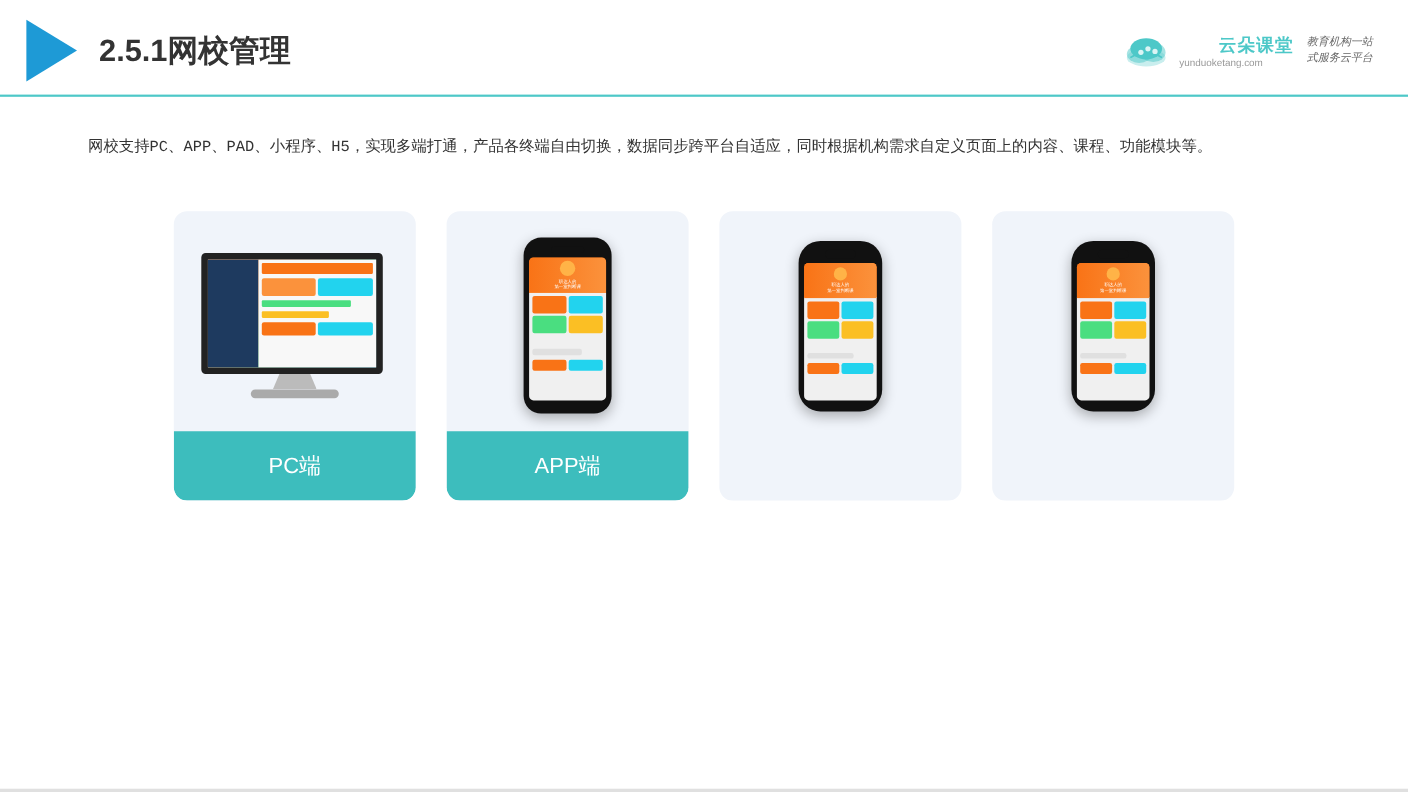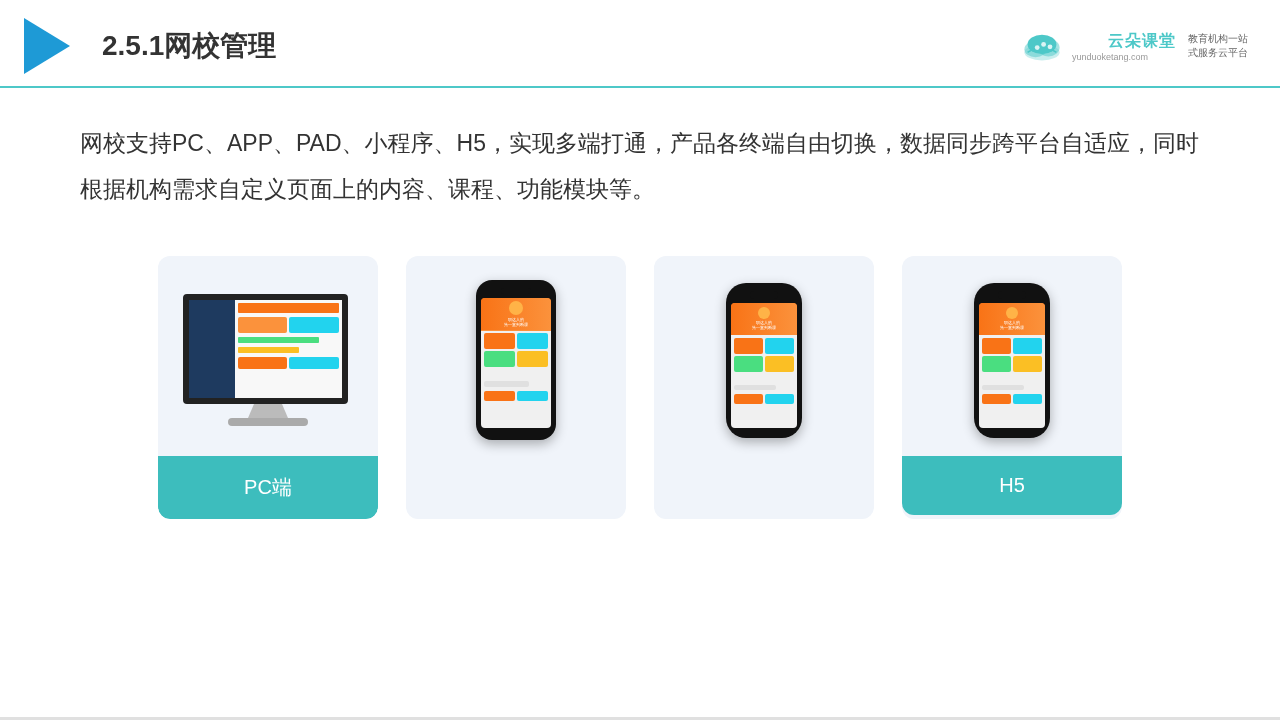--- a/index.html
+++ b/index.html
@@ -16,21 +16,21 @@
     .header {
       display: flex;
       align-items: center;
       justify-content: space-between;
       padding: 18px 32px 12px 24px;
       border-bottom: 2px solid #4dc8c8;
     }
     .header-left {
       display: flex;
       align-items: center;
-      gap: 32px;
+      gap: 20px;
     }
     .logo-triangle {
       width: 0;
       height: 0;
       border-top: 28px solid transparent;
       border-bottom: 28px solid transparent;
       border-left: 46px solid #1e9ad6;
     }
     .page-title {
       font-size: 28px;
@@ -65,28 +65,30 @@
     }
     .brand-url {
       font-size: 9px;
       color: #999;
     }
     .brand-slogan {
       font-size: 10px;
       color: #666;
       line-height: 1.4;
       text-align: left;
+      font-style: italic;
     }
 
     
     .description {
       padding: 32px 80px 16px 80px;
-      font-size: 23px;
+      font-size: 14px;
       color: #333;
       line-height: 2.0;
+      font-family: Liberation Mono, monospace;
     }
 
     
     .cards-container {
       display: flex;
       justify-content: center;
       gap: 28px;
       padding: 28px 60px 0 60px;
     }
 
@@ -378,20 +380,21 @@
             <div style="height:6px; background:#f0f0f0; margin-top:2px; border-radius:2px;"></div>
             <div style="height:6px; background:#e0e0e0; margin-top:2px; border-radius:2px; width:70%;"></div>
             <div class="phone-btn-area">
               <div class="phone-btn orange"></div>
               <div class="phone-btn teal"></div>
             </div>
           </div>
         </div>
       </div>
     </div>
+    <div class="card-label">APP端</div>
   </div>
 
 
   <div class="card">
     <div class="card-image-area">
       <div class="phone-mockup" style="width:76px; height:155px; border-radius:20px;">
         <div class="phone-notch" style="width:28px; height:8px; background:#111; border-radius:4px; margin: 0 auto 4px;"></div>
         <div class="phone-screen" style="height:125px;">
           <div class="phone-screen-header">
             <div style="display:flex; flex-direction:column; align-items:center; padding:2px;">
@@ -443,18 +446,17 @@
             <div style="height:5px; background:#f0f0f0; margin-top:2px; border-radius:2px;"></div>
             <div style="height:5px; background:#e0e0e0; margin-top:2px; border-radius:2px; width:70%;"></div>
             <div class="phone-btn-area">
               <div class="phone-btn orange"></div>
               <div class="phone-btn teal"></div>
             </div>
           </div>
         </div>
       </div>
     </div>
-    <div class="card-label">H5</div>
   </div>
 
 </div>
 
 <div class="footer-line"></div>
 
 </body></html>

